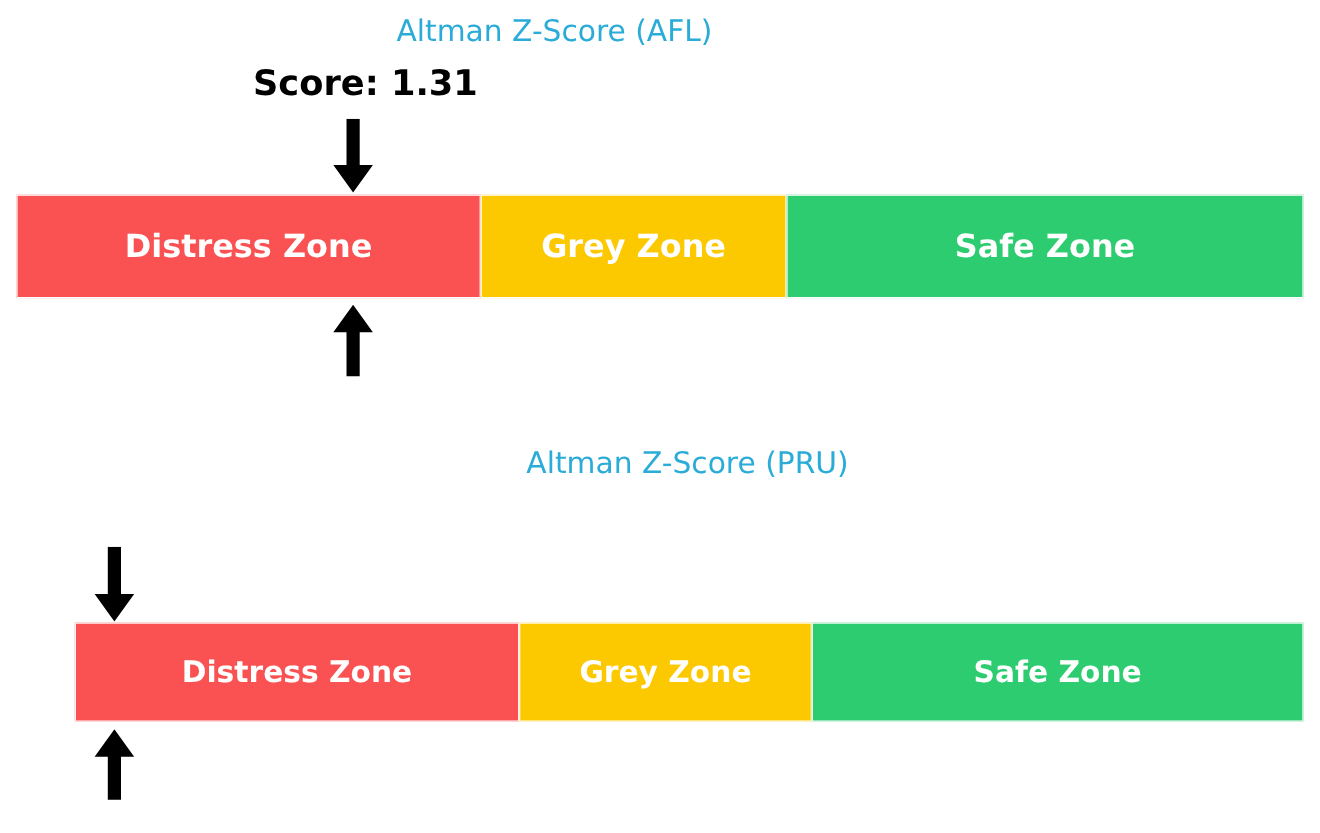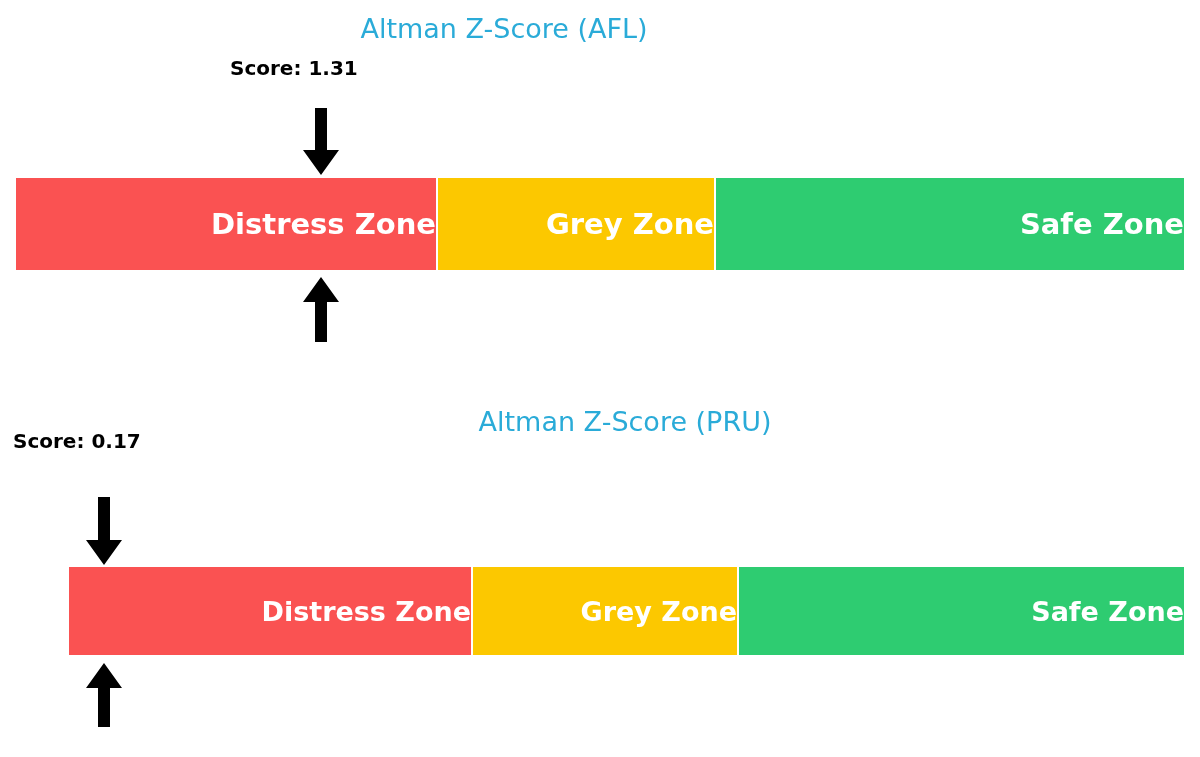--- a/index.html
+++ b/index.html
@@ -29,38 +29,38 @@
     font-size: 27px;
     font-weight: 400;
     color: #2AABD8;
     white-space: nowrap;
     letter-spacing: 0px;
   }
 
   .score-label {
     position: absolute;
     font-family: "DejaVu Sans", sans-serif;
-    font-size: 20px;
+    font-size: 32px;
     font-weight: 700;
     color: #000000;
     white-space: nowrap;
   }
 
   .zone-bar {
     position: absolute;
     display: flex;
     flex-direction: row;
     align-items: stretch;
     box-sizing: border-box;
   }
 
   .zone-seg {
     display: flex;
     align-items: center;
-    justify-content: flex-end;
+    justify-content: center;
     box-sizing: border-box;
     border: 1.5px solid #ffffff;
   }
 
   .zone-seg-label {
     font-family: "DejaVu Sans", sans-serif;
     font-weight: 700;
     color: #ffffff;
     white-space: nowrap;
     line-height: 1;
@@ -105,21 +105,20 @@
       <polygon points="20,0 38,25 26,25 26,65 14,65 14,25 2,25" fill="#000000"></polygon>
     </svg>
   </div>
 
 </div>
 
 <div class="panel" style="top:388px;height:377px;">
 
   <div class="chart-title" style="left:50px;top:18px;width:1150px;">Altman Z-Score (PRU)</div>
 
-  <div class="score-label" style="left:13px;top:41px;">Score: 0.17</div>
 
   <div class="arrow" style="left:84px;top:109px;width:40px;height:69px;">
     <svg width="40" height="69" viewBox="0 0 40 69" aria-hidden="true">
       <polygon points="14,0 26,0 26,43 38,43 20,68 2,43 14,43" fill="#000000"></polygon>
     </svg>
   </div>
 
   <div class="zone-bar" style="left:68px;top:178px;width:1117px;height:90px;">
     <div class="zone-seg" style="width:404px;background:#FA5252;">
       <span class="zone-seg-label" style="font-size:27px;">Distress Zone</span>

